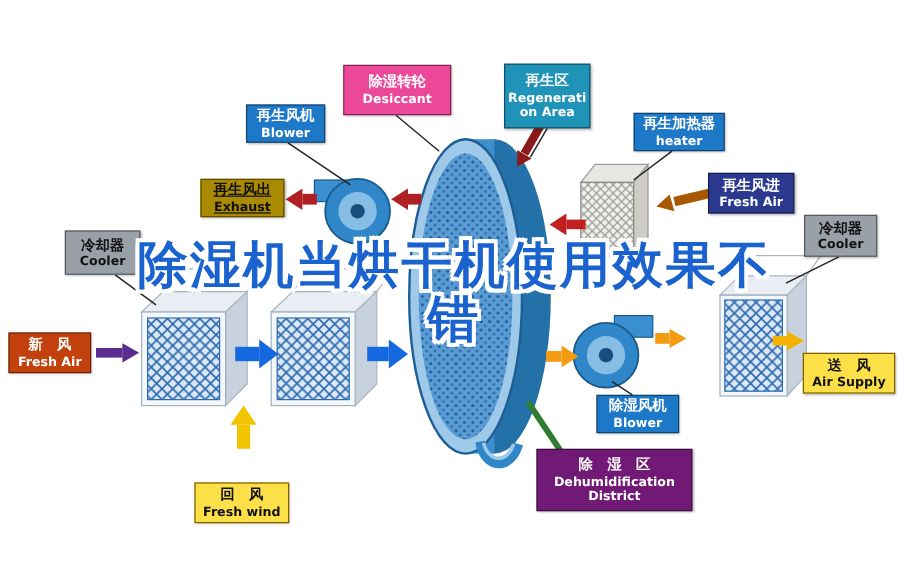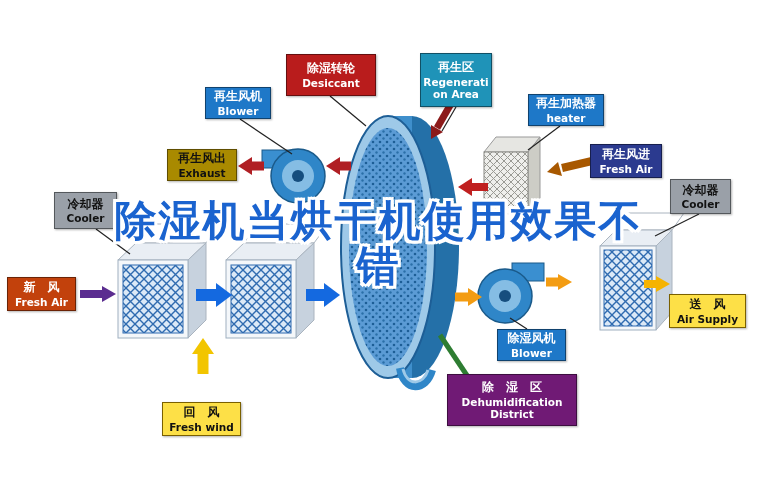--- a/index.html
+++ b/index.html
@@ -7,21 +7,21 @@
   .canvas { position:relative; width:757px; height:488px; background:#ffffff; overflow:hidden; }
   .gfx { position:absolute; left:0; top:0; }
 
   .label { position:absolute; display:flex; flex-direction:column; align-items:center; justify-content:center;
            text-align:center; font-weight:bold; color:#ffffff;
            border:1px solid rgba(0,0,0,.45); box-shadow:1px 1px 2px rgba(0,0,0,.3); }
   .label .zh { font-size:12px; line-height:1.3; white-space:nowrap; }
   .label .en { font-size:10.5px; line-height:1.15; white-space:nowrap; }
 
   .blue   { background:#1e78c8; }
-  .dblue  { background:#b91c1c; }
+  .dblue  { background:#ec4899; }
   .teal   { background:#1f93b8; }
   .navy   { background:#2b3a8f; }
   .indigo { background:#c2410c; }
   .gray   { background:#9aa0a8; color:#111111; }
   .gold   { background:#fde047; color:#111111; border-color:#7a6000;margin-top:28px; }
   .dgold  { background:#a98a00; color:#111111; border-color:#5f4d00; }
   .green  { background:#701a75; }
 
   .title { position:absolute; left:0; right:0; top:198px; text-align:center;
            font-weight:bold; color:#1a63cf; font-size:42px; letter-spacing:2px; line-height:1.08;
@@ -171,21 +171,21 @@
     <div class="zh">再生区</div>
     <div class="en">Regenerati</div>
     <div class="en">on Area</div>
   </div>
 
   <div class="label blue" style="left:528px; top:94px; width:76px; height:32px;">
     <div class="zh">再生加热器</div>
     <div class="en">heater</div>
   </div>
 
-  <div class="label dgold" style="left:167px; top:149px; width:70px; height:32px;">
+  <div class="label dgold" style="left:167px; top:149px; width:70px; height:32px;text-decoration:underline;">
     <div class="zh">再生风出</div>
     <div class="en">Exhaust</div>
   </div>
 
   <div class="label navy" style="left:590px; top:144px; width:72px; height:34px;">
     <div class="zh">再生风进</div>
     <div class="en">Fresh Air</div>
   </div>
 
   <div class="label gray" style="left:54px; top:192px; width:63px; height:37px;">

